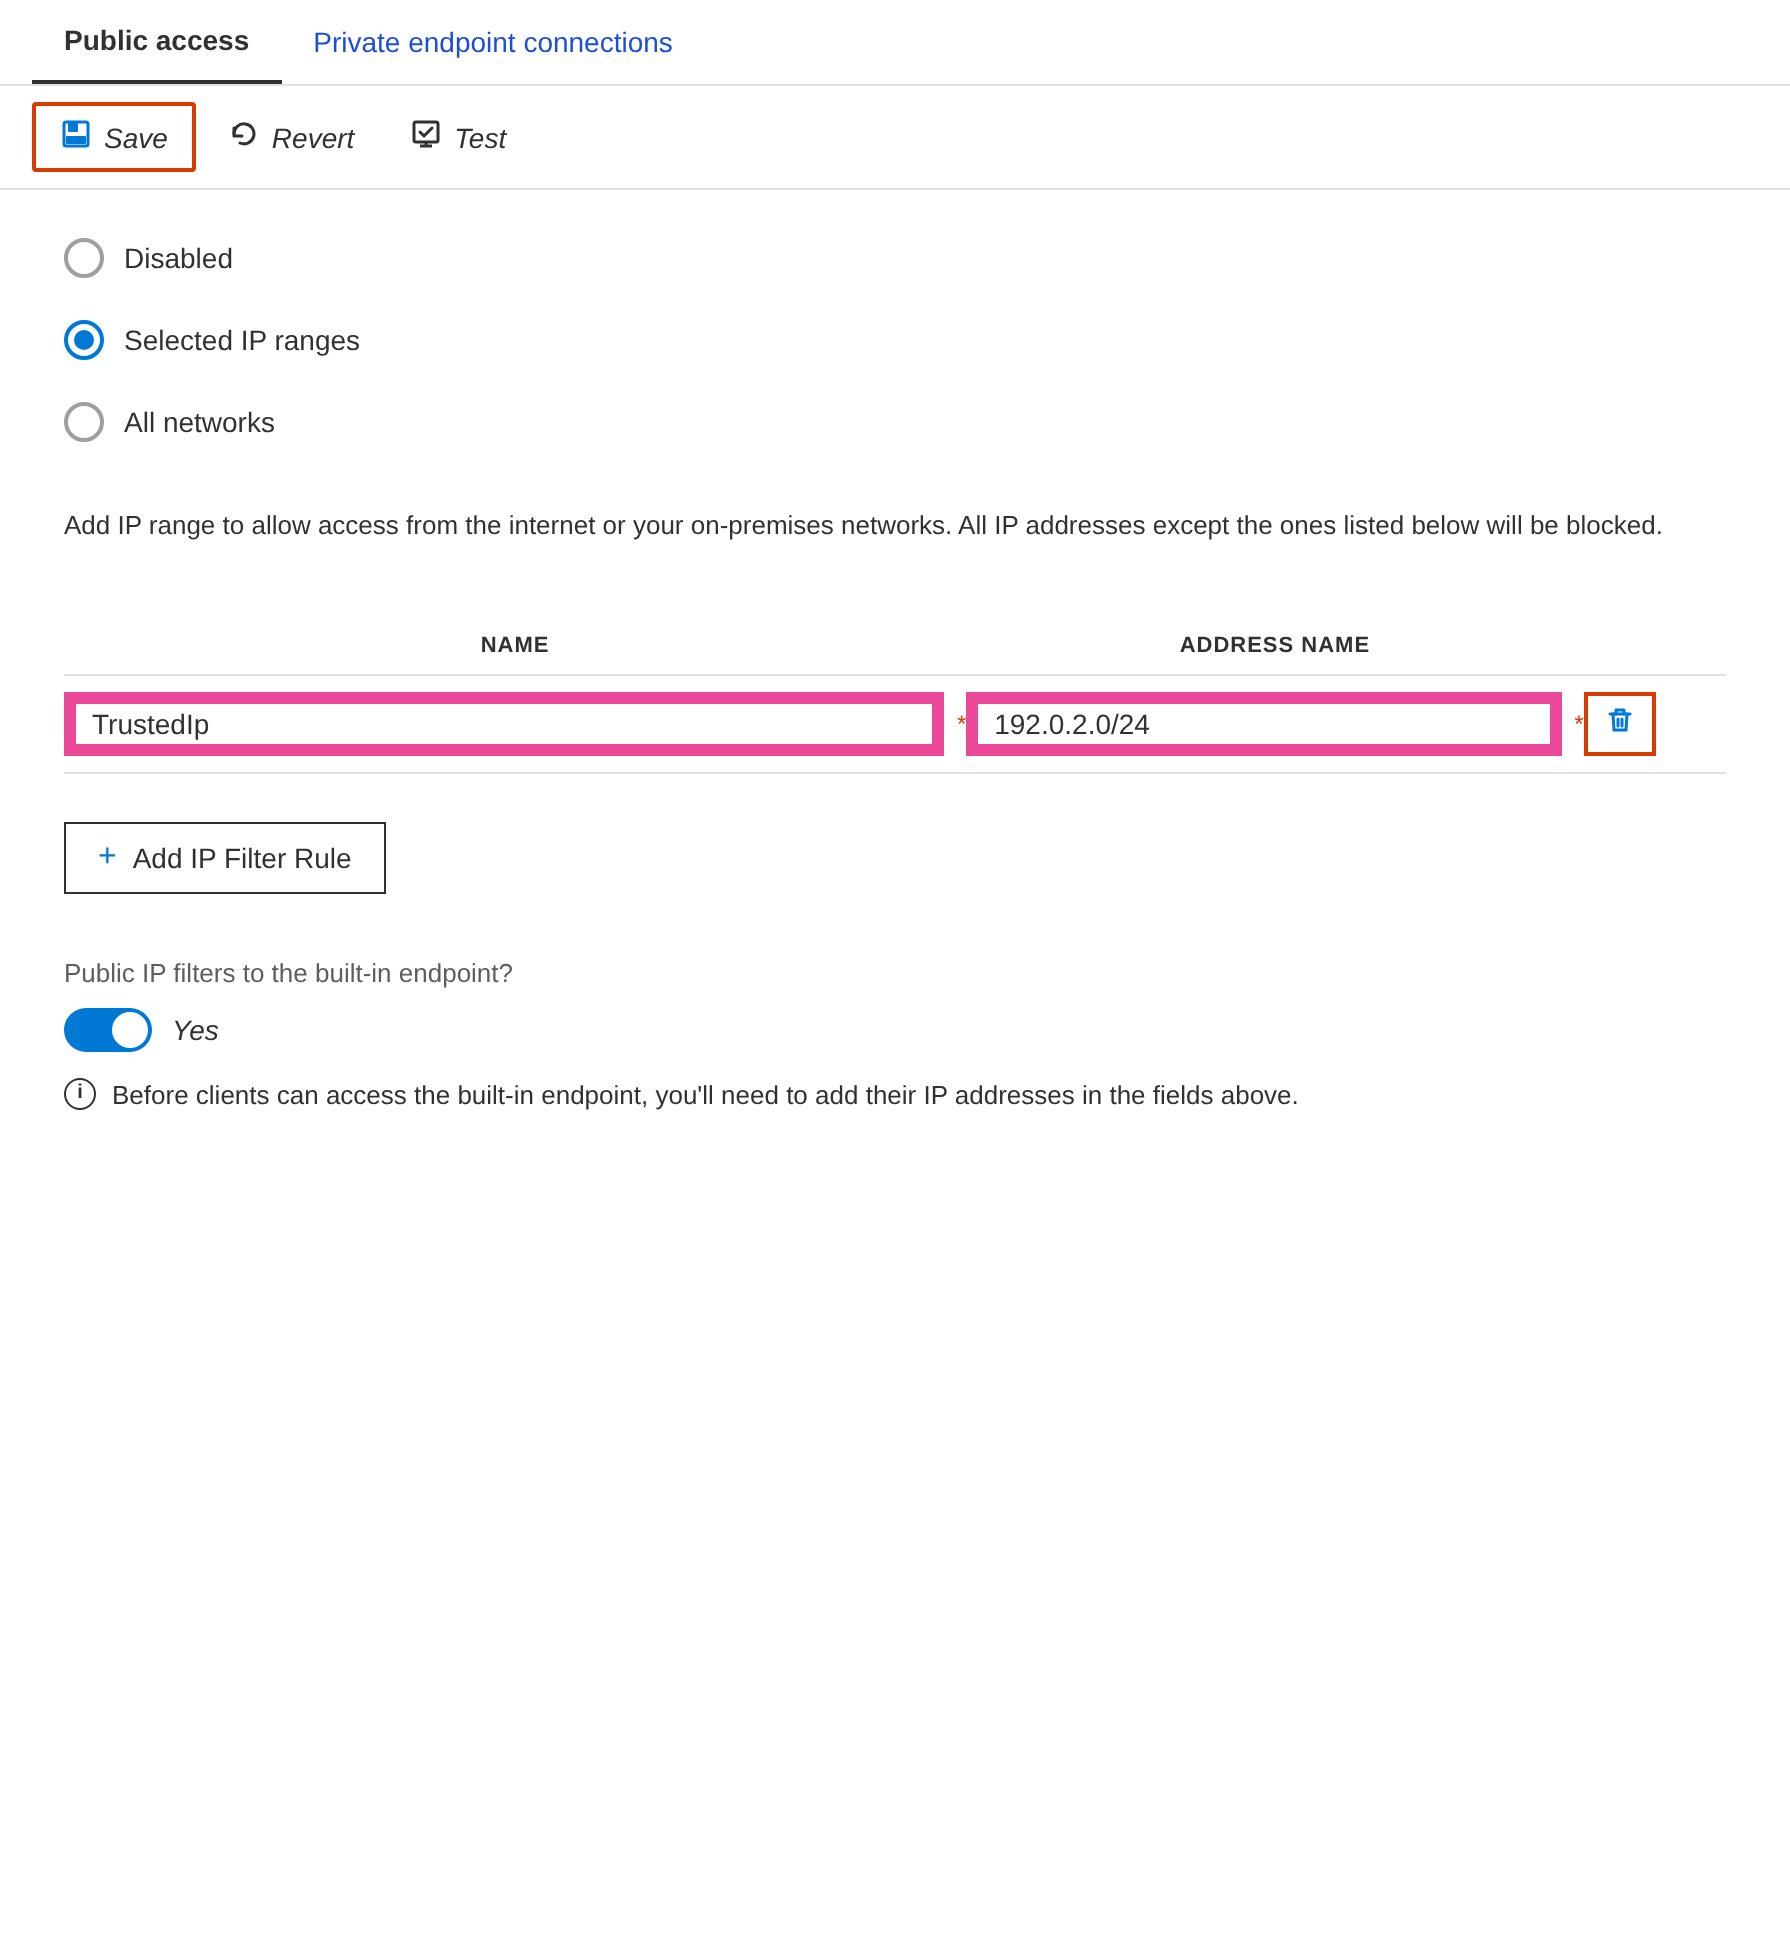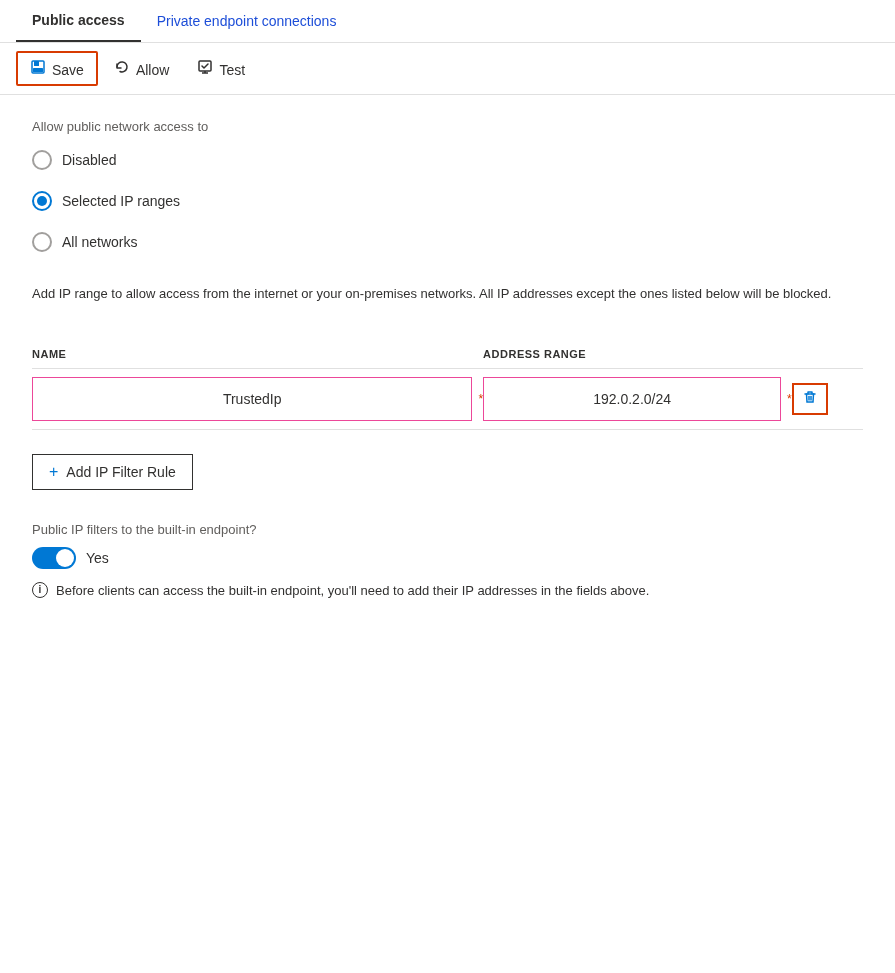--- a/index.html
+++ b/index.html
@@ -42,29 +42,30 @@
     
     .toolbar {
       display: flex;
       align-items: center;
       padding: 8px 16px;
       gap: 4px;
       border-bottom: 1px solid #e0e0e0;
     }
     .toolbar-btn {
       display: flex;
-      align-items: flex-end;
+      align-items: center;
       gap: 6px;
       padding: 6px 12px;
       background: white;
       border: 2px solid #d83b01;
       cursor: pointer;
       font-size: 14px;
       color: #323130;
       border-radius: 2px;
+      font-style: italic;
     }
     .toolbar-btn.no-border {
       border: none;
       background: transparent;
     }
 
     
     .content {
       padding: 24px 32px;
     }
@@ -127,21 +128,21 @@
       line-height: 1.5;
     }
 
     
     .filter-table {
       width: 100%;
       border-collapse: collapse;
       margin-bottom: 24px;
     }
     .filter-table th {
-      text-align: left;
+      text-align: center;
       font-size: 11px;
       font-weight: 700;
       color: #323130;
       letter-spacing: 0.5px;
       padding: 8px 0;
       border-bottom: 1px solid #e0e0e0;
     }
     .filter-table td {
       padding: 8px 0;
       vertical-align: middle;
@@ -150,26 +151,25 @@
       border-bottom: 1px solid #e0e0e0;
     }
 
     .col-name { width: 380px; padding-right: 16px; }
     .col-address { width: 260px; padding-right: 16px; }
     .col-action { width: 60px; }
 
     .text-input {
       width: 100%;
       padding: 6px 8px;
-      border: 1px solid #ec4899;
+      border: 6px solid #ec4899;
       font-size: 14px;
       color: #323130;
       outline: none;
-      height: 44px;
-      text-align: center;
+      height: 32px;
     }
 
     .required-star {
       color: #d83b01;
       margin-left: 2px;
       font-size: 12px;
     }
 
     .delete-btn {
       display: flex;
@@ -210,20 +210,21 @@
     .apply-label {
       font-size: 13px;
       color: #605e5c;
       margin-bottom: 10px;
     }
     .toggle-row {
       display: flex;
       align-items: center;
       gap: 10px;
       margin-bottom: 12px;
+      font-style: italic;
     }
     .toggle {
       width: 44px;
       height: 22px;
       border-radius: 11px;
       background: #0078d4;
       position: relative;
       cursor: pointer;
       flex-shrink: 0;
     }
@@ -285,39 +286,38 @@
     <span>Save</span>
   </button>
 
   <button class="toolbar-btn no-border">
     <span>
       <svg width="16" height="16" viewBox="0 0 16 16" fill="none" stroke="#323130" stroke-width="1.5">
         <path d="M3 8 A5 5 0 1 1 6 12.5" stroke-linecap="round"></path>
         <path d="M3 5 L3 9 L7 9" stroke-linecap="round" stroke-linejoin="round"></path>
       </svg>
     </span>
-    <span>Allow</span>
+    <span>Revert</span>
   </button>
 
   <button class="toolbar-btn no-border">
     <span>
       <svg width="16" height="16" viewBox="0 0 16 16" fill="none" stroke="#323130" stroke-width="1.5">
         <rect x="2" y="2" width="12" height="10" rx="1"></rect>
         <path d="M5 14 L11 14"></path>
         <path d="M8 12 L8 14"></path>
         <path d="M5 7 L7 9 L11 5" stroke-linecap="round" stroke-linejoin="round"></path>
       </svg>
     </span>
     <span>Test</span>
   </button>
 </div>
 
 <div class="content">
 
-  <div class="section-label">Allow public network access to</div>
 
   <div class="radio-group">
 
     <div class="radio-item">
       <div class="radio-circle"></div>
       <span class="radio-label">Disabled</span>
     </div>
 
     <div class="radio-item">
       <div class="radio-circle selected">
@@ -331,21 +331,21 @@
       <span class="radio-label">All networks</span>
     </div>
   </div>
 
   <div class="section-desc">Add IP range to allow access from the internet or your on-premises networks. All IP addresses except the ones listed below will be blocked.</div>
 
   <table class="filter-table">
     <thead>
       <tr>
         <th class="col-name">NAME</th>
-        <th class="col-address">ADDRESS RANGE</th>
+        <th class="col-address">ADDRESS NAME</th>
         <th class="col-action"></th>
       </tr>
     </thead>
     <tbody>
       <tr>
         <td class="col-name">
           <div style="display:flex;align-items:center;gap:4px;">
             <input class="text-input" type="text" value="TrustedIp" style="">
             <span class="required-star">*</span>
           </div>

